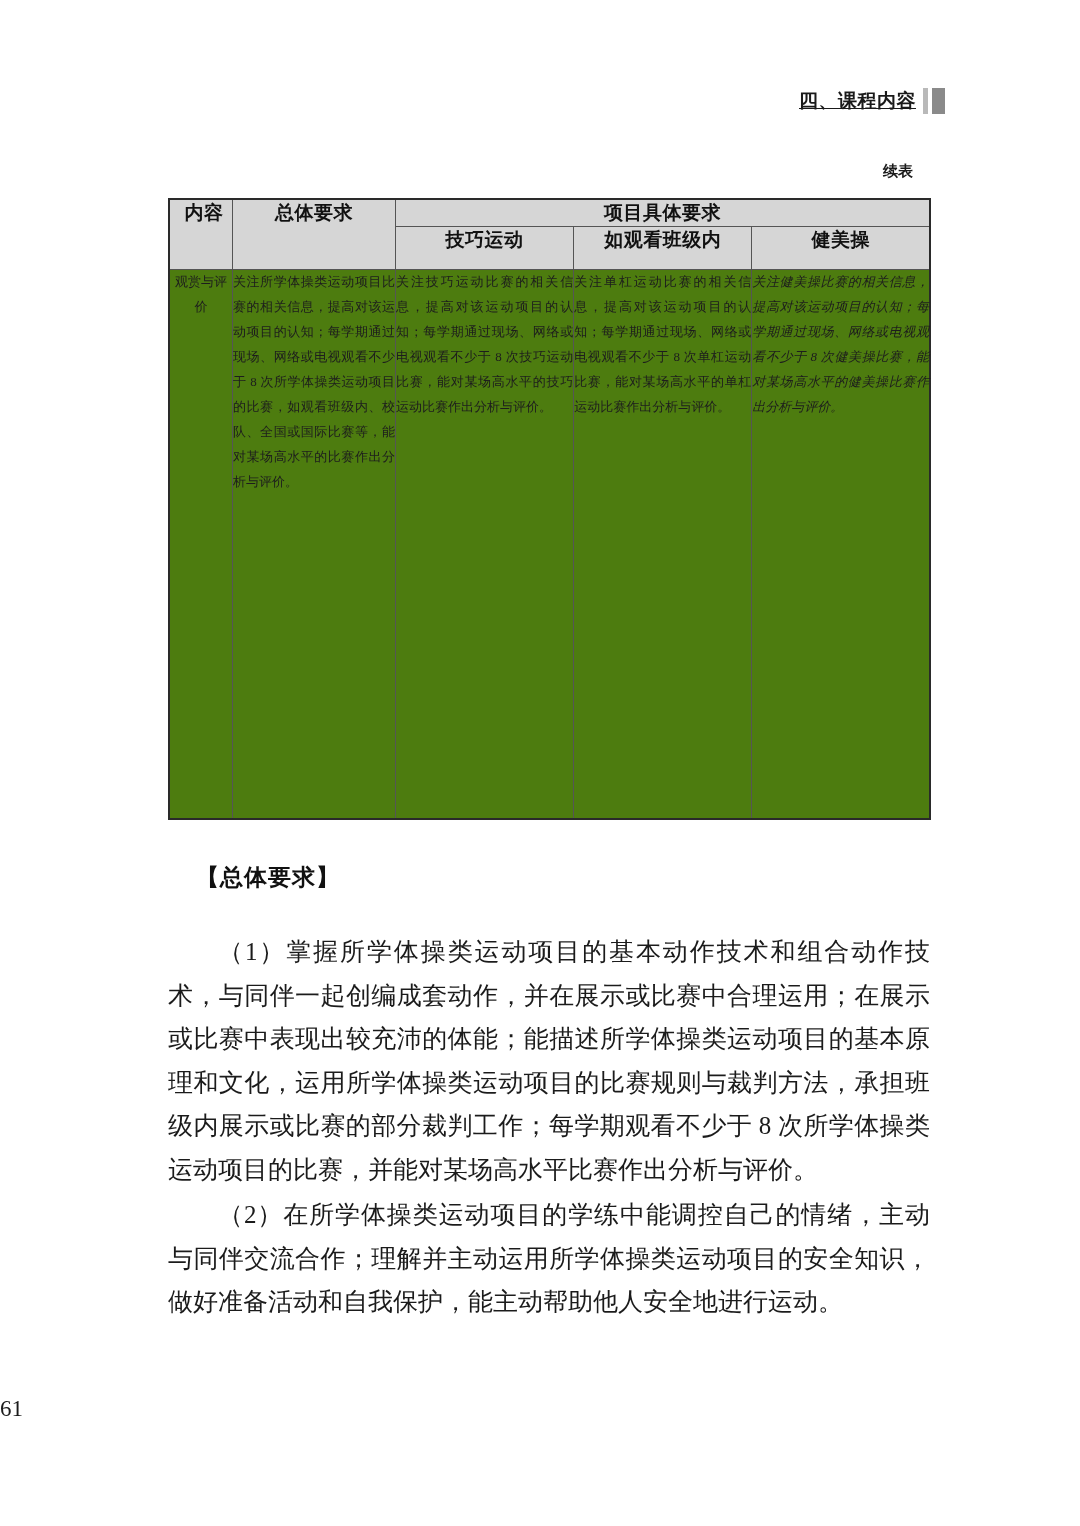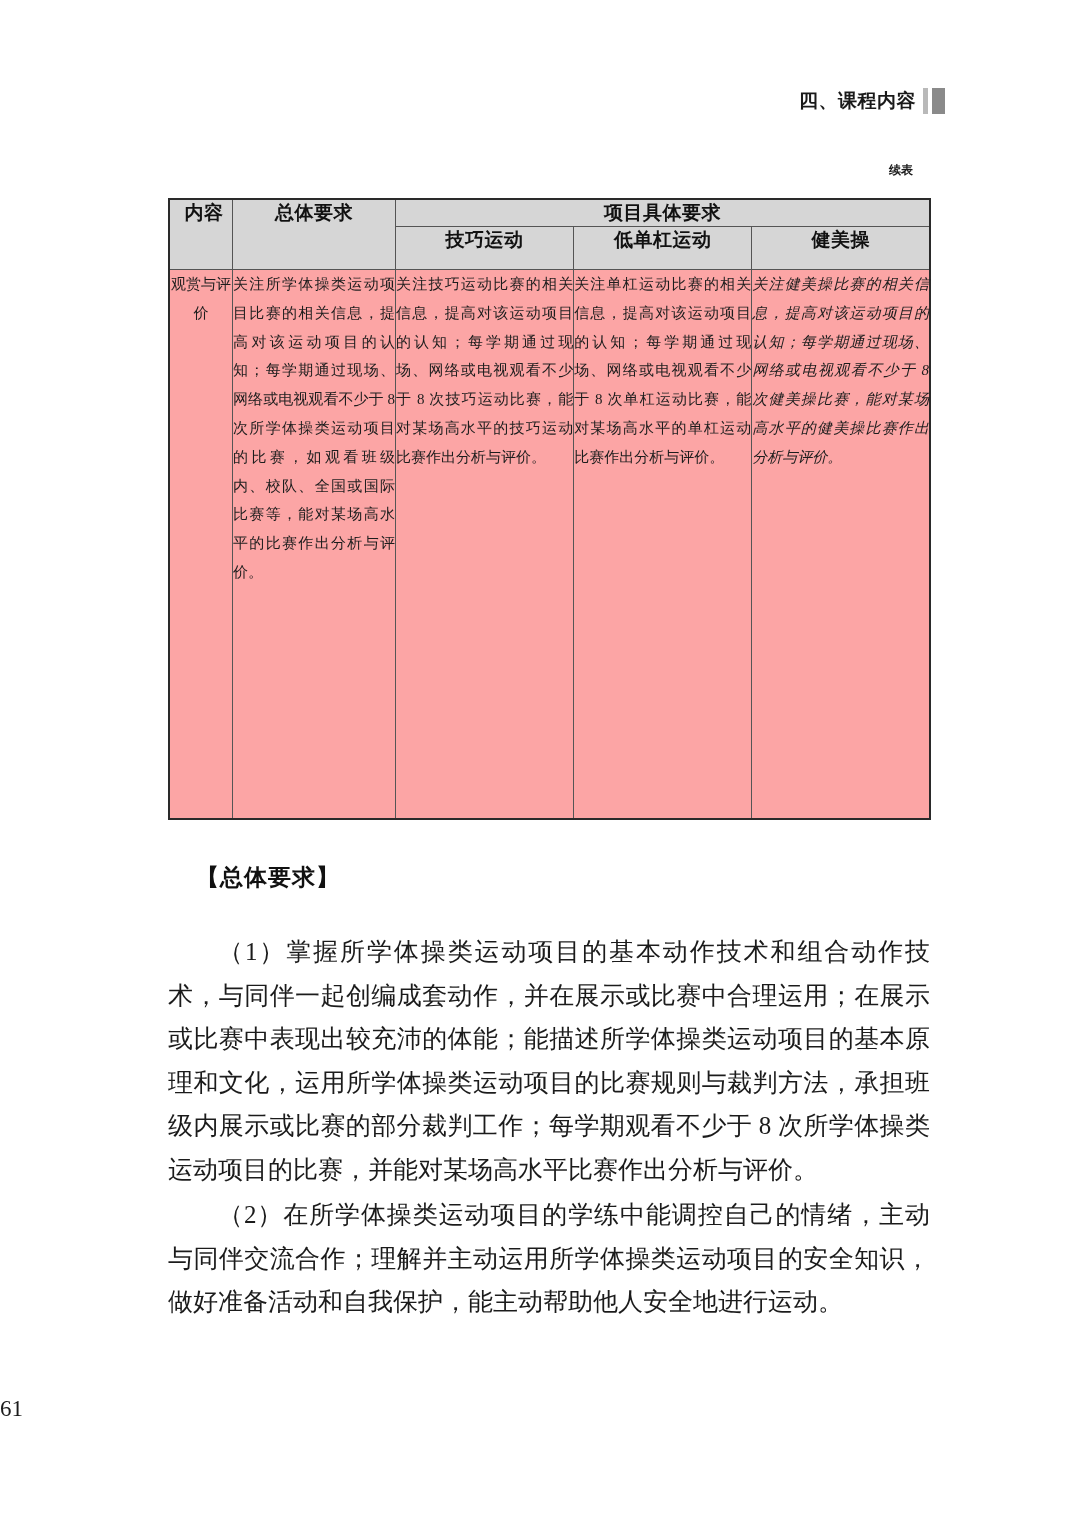--- a/index.html
+++ b/index.html
@@ -25,20 +25,21 @@
     align-items: center;
     gap: 7px;
   }
   .running-head-text {
     font-family: "Liberation Sans", "DejaVu Sans", sans-serif;
     font-weight: bold;
     font-size: 19px;
     letter-spacing: 0.5px;
     color: #1a1a1a;
     white-space: nowrap;
+    text-decoration: underline;
   }
   .head-bar-group {
     display: flex;
     align-items: center;
     gap: 4px;
   }
   .head-bar-thin {
     width: 5px;
     height: 26px;
     background: #b9b9b9;
@@ -51,21 +52,21 @@
 
   
   .table-caption {
     position: absolute;
     top: 162px;
     left: 0;
     width: 913px;
     text-align: right;
     font-family: "Liberation Sans", "DejaVu Sans", sans-serif;
     font-weight: bold;
-    font-size: 12px;
+    font-size: 15px;
     color: #1a1a1a;
   }
 
   
   .tbl-wrap {
     position: absolute;
     left: 168px;
     top: 198px;
     width: 745px;
   }
@@ -91,22 +92,22 @@
     vertical-align: middle;
     padding: 9px 2px;
     letter-spacing: 0.5px;
   }
   thead th.h-content   { width: 50px;  padding-left: 9px; padding-right: 3px; }
   thead th.h-overall   { width: 162px; }
   thead th.h-group     { width: 533px; }
   thead th.h-sub       { height: 42px; }
 
   tbody td {
-    background: #fca5a5;
-    font-size: 15px;
+    background: #4d7c0f;
+    font-size: 13px;
     line-height: 1.92;
     color: #1d1d1d;
     padding: 12px 10px 14px 10px;
   }
   td.c-topic {
     width: 50px;
     text-align: center;
     vertical-align: middle;
     padding: 6px 2px;
     word-break: break-all;
@@ -184,21 +185,21 @@
 <div class="tbl-wrap">
   <table class="doc-table">
     <thead>
       <tr>
         <th class="h-content" rowspan="2">内容</th>
         <th class="h-overall" rowspan="2">总体要求</th>
         <th class="h-group" colspan="3">项目具体要求</th>
       </tr>
       <tr>
         <th class="h-sub">技巧运动</th>
-        <th class="h-sub">低单杠运动</th>
+        <th class="h-sub">如观看班级内</th>
         <th class="h-sub">健美操</th>
       </tr>
     </thead>
     <tbody>
       <tr>
         <td class="c-topic cell-h">观赏与评价</td>
         <td class="c-body c-overall">关注所学体操类运动项目比赛的相关信息，提高对该运动项目的认知；每学期通过现场、网络或电视观看不少于 8 次所学体操类运动项目的比赛，如观看班级内、校队、全国或国际比赛等，能对某场高水平的比赛作出分析与评价。</td>
         <td class="c-body c-skill">关注技巧运动比赛的相关信息，提高对该运动项目的认知；每学期通过现场、网络或电视观看不少于 8 次技巧运动比赛，能对某场高水平的技巧运动比赛作出分析与评价。</td>
         <td class="c-body c-bar">关注单杠运动比赛的相关信息，提高对该运动项目的认知；每学期通过现场、网络或电视观看不少于 8 次单杠运动比赛，能对某场高水平的单杠运动比赛作出分析与评价。</td>
         <td class="c-body c-aerobic">关注健美操比赛的相关信息，提高对该运动项目的认知；每学期通过现场、网络或电视观看不少于 8 次健美操比赛，能对某场高水平的健美操比赛作出分析与评价。</td>

